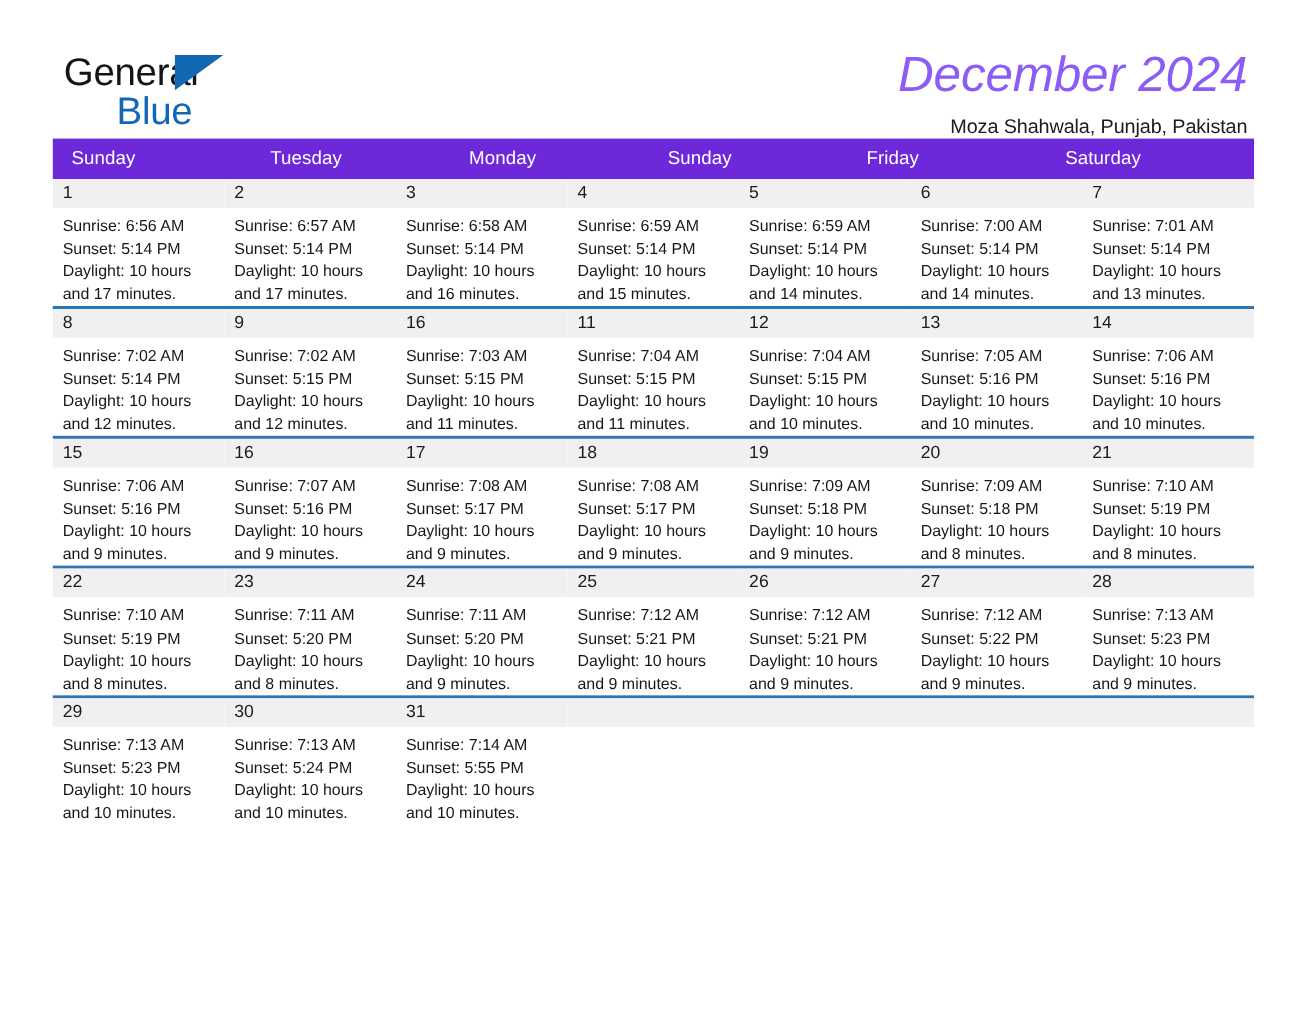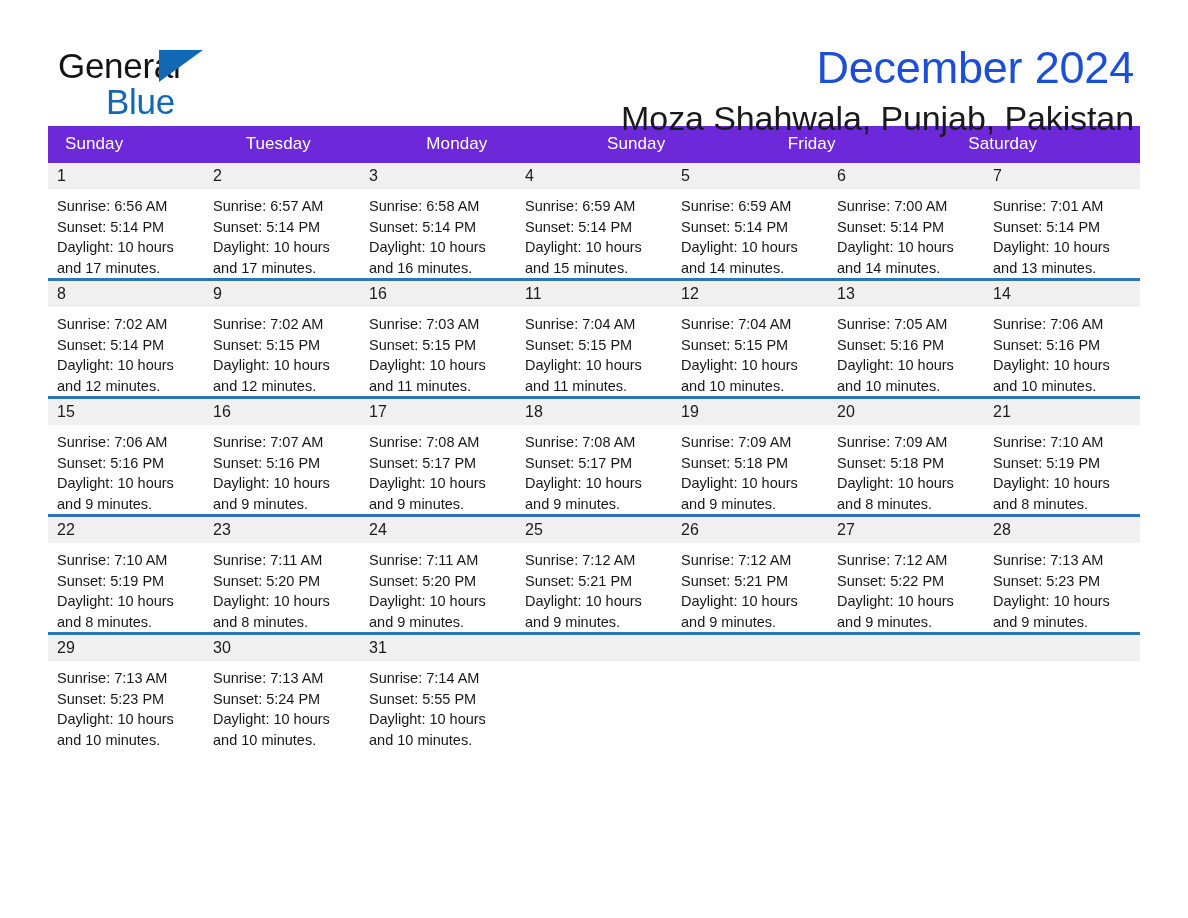--- a/index.html
+++ b/index.html
@@ -62,29 +62,30 @@
     letter-spacing: -0.3px;
   }
 
   .title-block {
     text-align: right;
     padding-right: 6px;
   }
   .cal-title {
     font-size: 45px;
     font-weight: normal;
-    color: #1d4ed8;
+    color: #8b5cf6;
     line-height: 1.05;
     letter-spacing: -0.2px;
+    font-style: italic;
   }
   .cal-subtitle {
-    font-size: 34px;
+    font-size: 18px;
     font-weight: normal;
     color: #1a1a1a;
-    margin-top: 8px;
+    margin-top: 14px;
     letter-spacing: -0.1px;
   }
 
   
   .calendar {
     margin-top: 16px;
     width: 1092px;
   }
 
   .dow-row {

